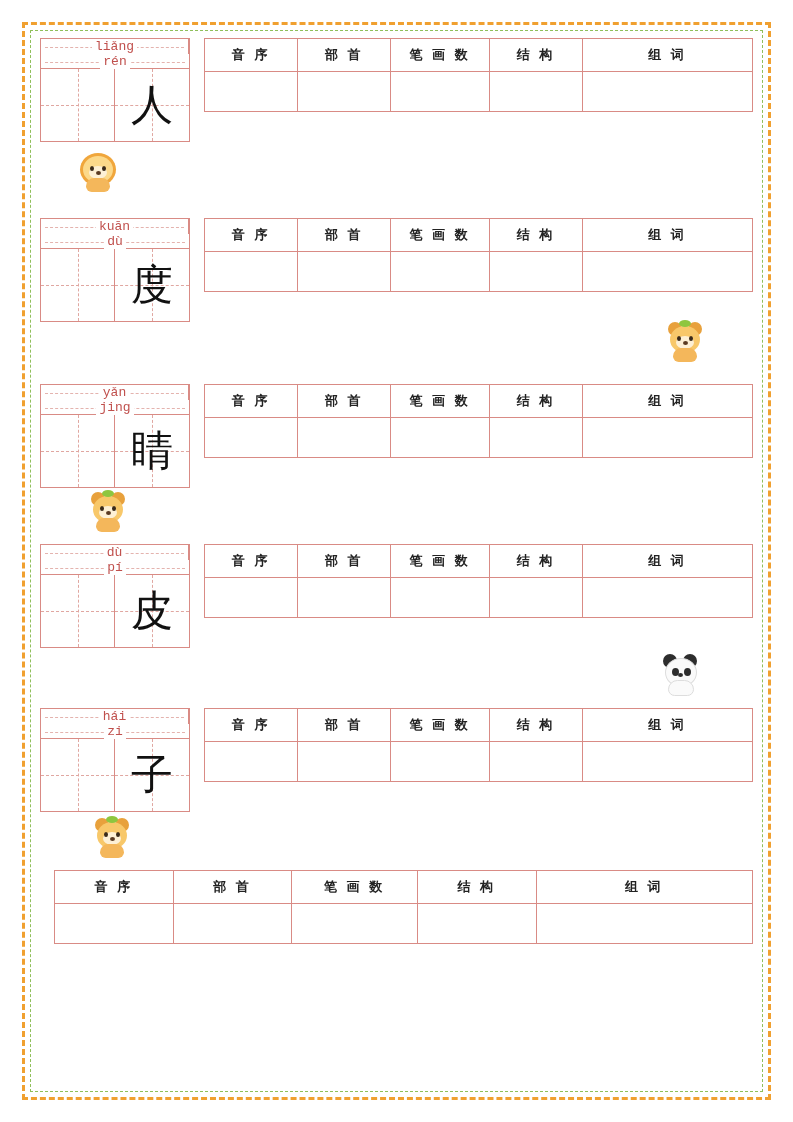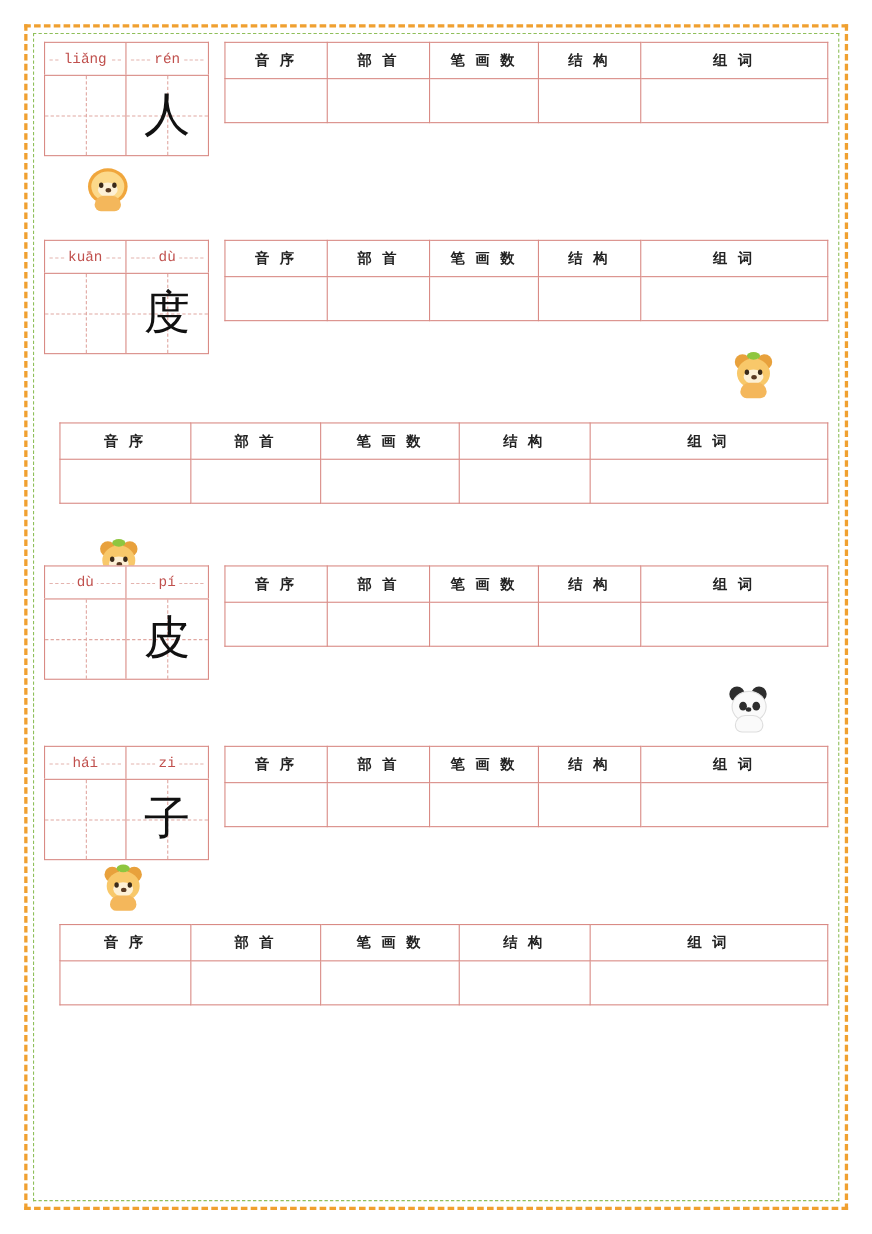--- a/index.html
+++ b/index.html
@@ -135,20 +135,21 @@
     flex: 0 0 150px;
     box-sizing: border-box;
   }
   .pinyin-row {
     display: flex;
     height: 30px;
     border: 1px solid #d98b85;
     border-bottom: none;
     box-sizing: border-box;
     background: #fff;
+    flex-direction: column;
   }
   .pinyin-cell {
     flex: 1 1 50%;
     display: flex;
     align-items: center;
     justify-content: center;
     font-family: "Liberation Mono", monospace;
     font-size: 13px;
     color: #c0504d;
     box-sizing: border-box;
@@ -420,20 +421,36 @@
       <div class="m-bow"></div>
       <div class="m-face"></div>
       <div class="m-eye l"></div>
       <div class="m-eye r"></div>
       <div class="m-nose"></div>
       <div class="m-body"></div>
     </div>
   </div>
 
   <div class="char-block" style="margin-top:62px;">
+    <div class="char-left">
+      <div class="pinyin-row">
+        <div class="pinyin-cell first">
+            <span>yǎn</span>
+          </div>
+        <div class="pinyin-cell">
+            <span>jing</span>
+          </div>
+      </div>
+      <div class="grid-row">
+        <div class="grid-cell first"></div>
+        <div class="grid-cell">
+          <span class="hanzi">睛</span>
+        </div>
+      </div>
+    </div>
     <div class="char-right">
       <table class="info-table">
         <tbody>
             <tr>
           <th style="width:17%">音 序</th>
           <th style="width:17%">部 首</th>
           <th style="width:18%">笔 画 数</th>
           <th style="width:17%">结 构</th>
           <th style="width:31%">组 词</th>
         </tr>

